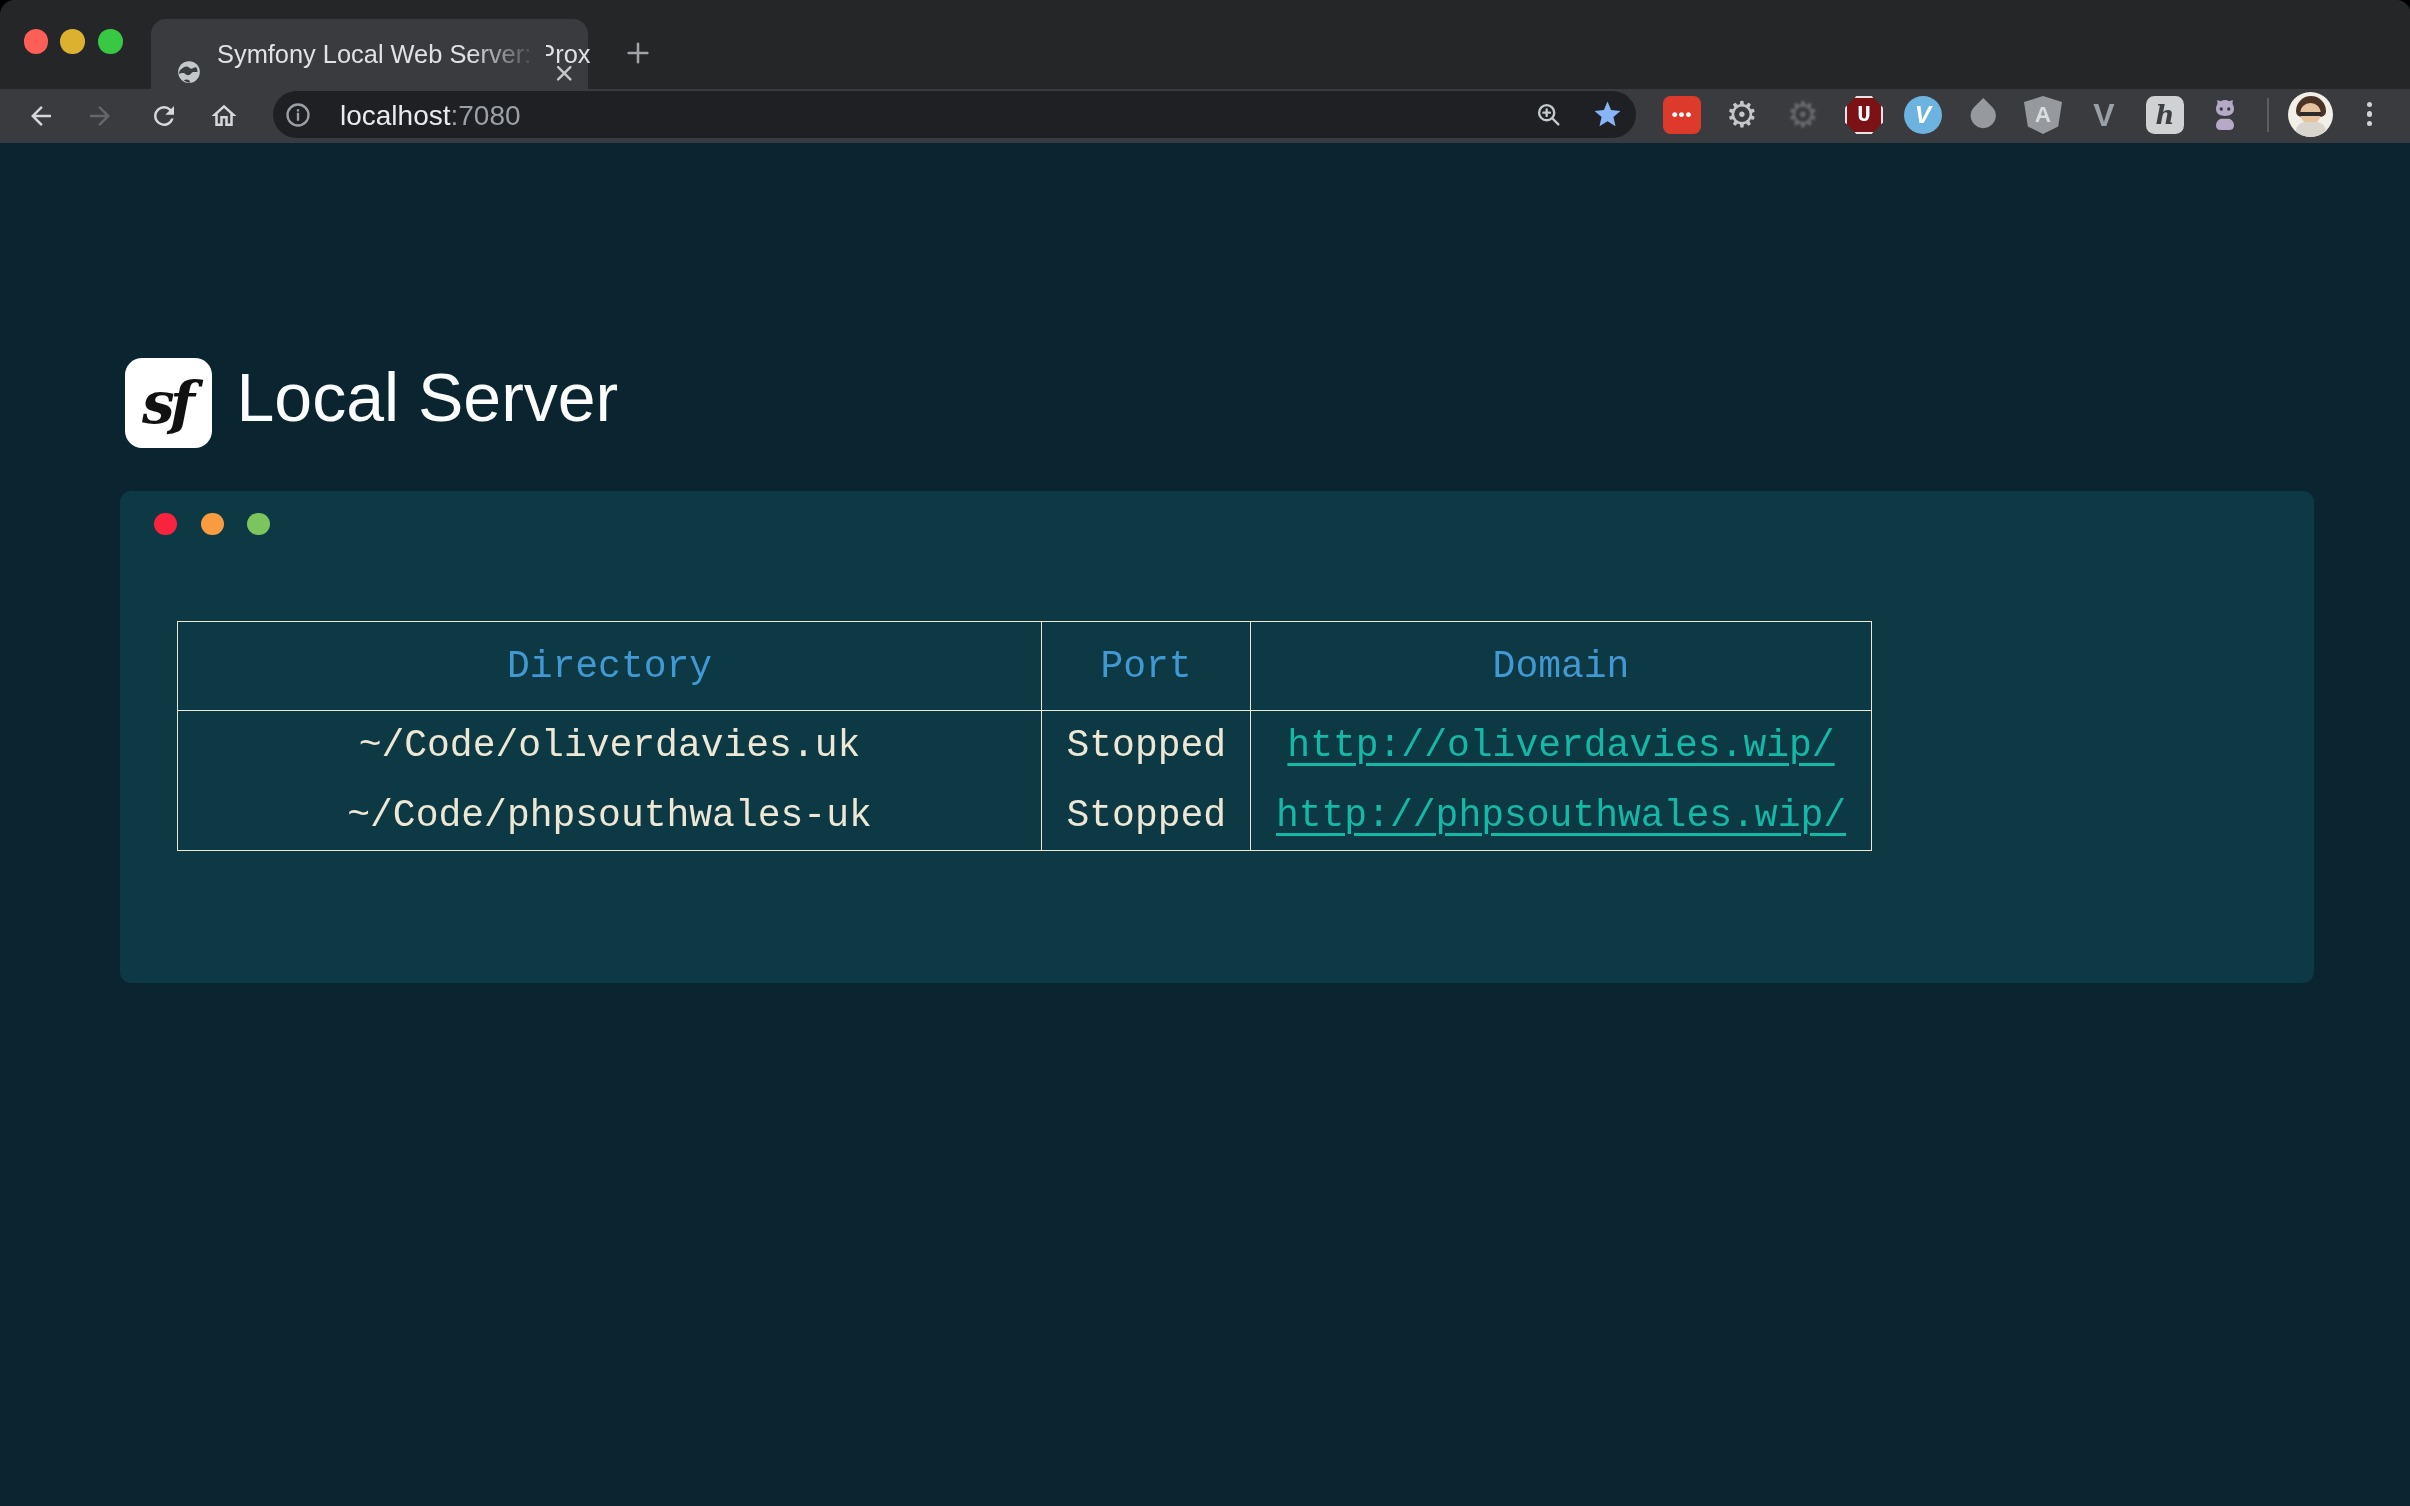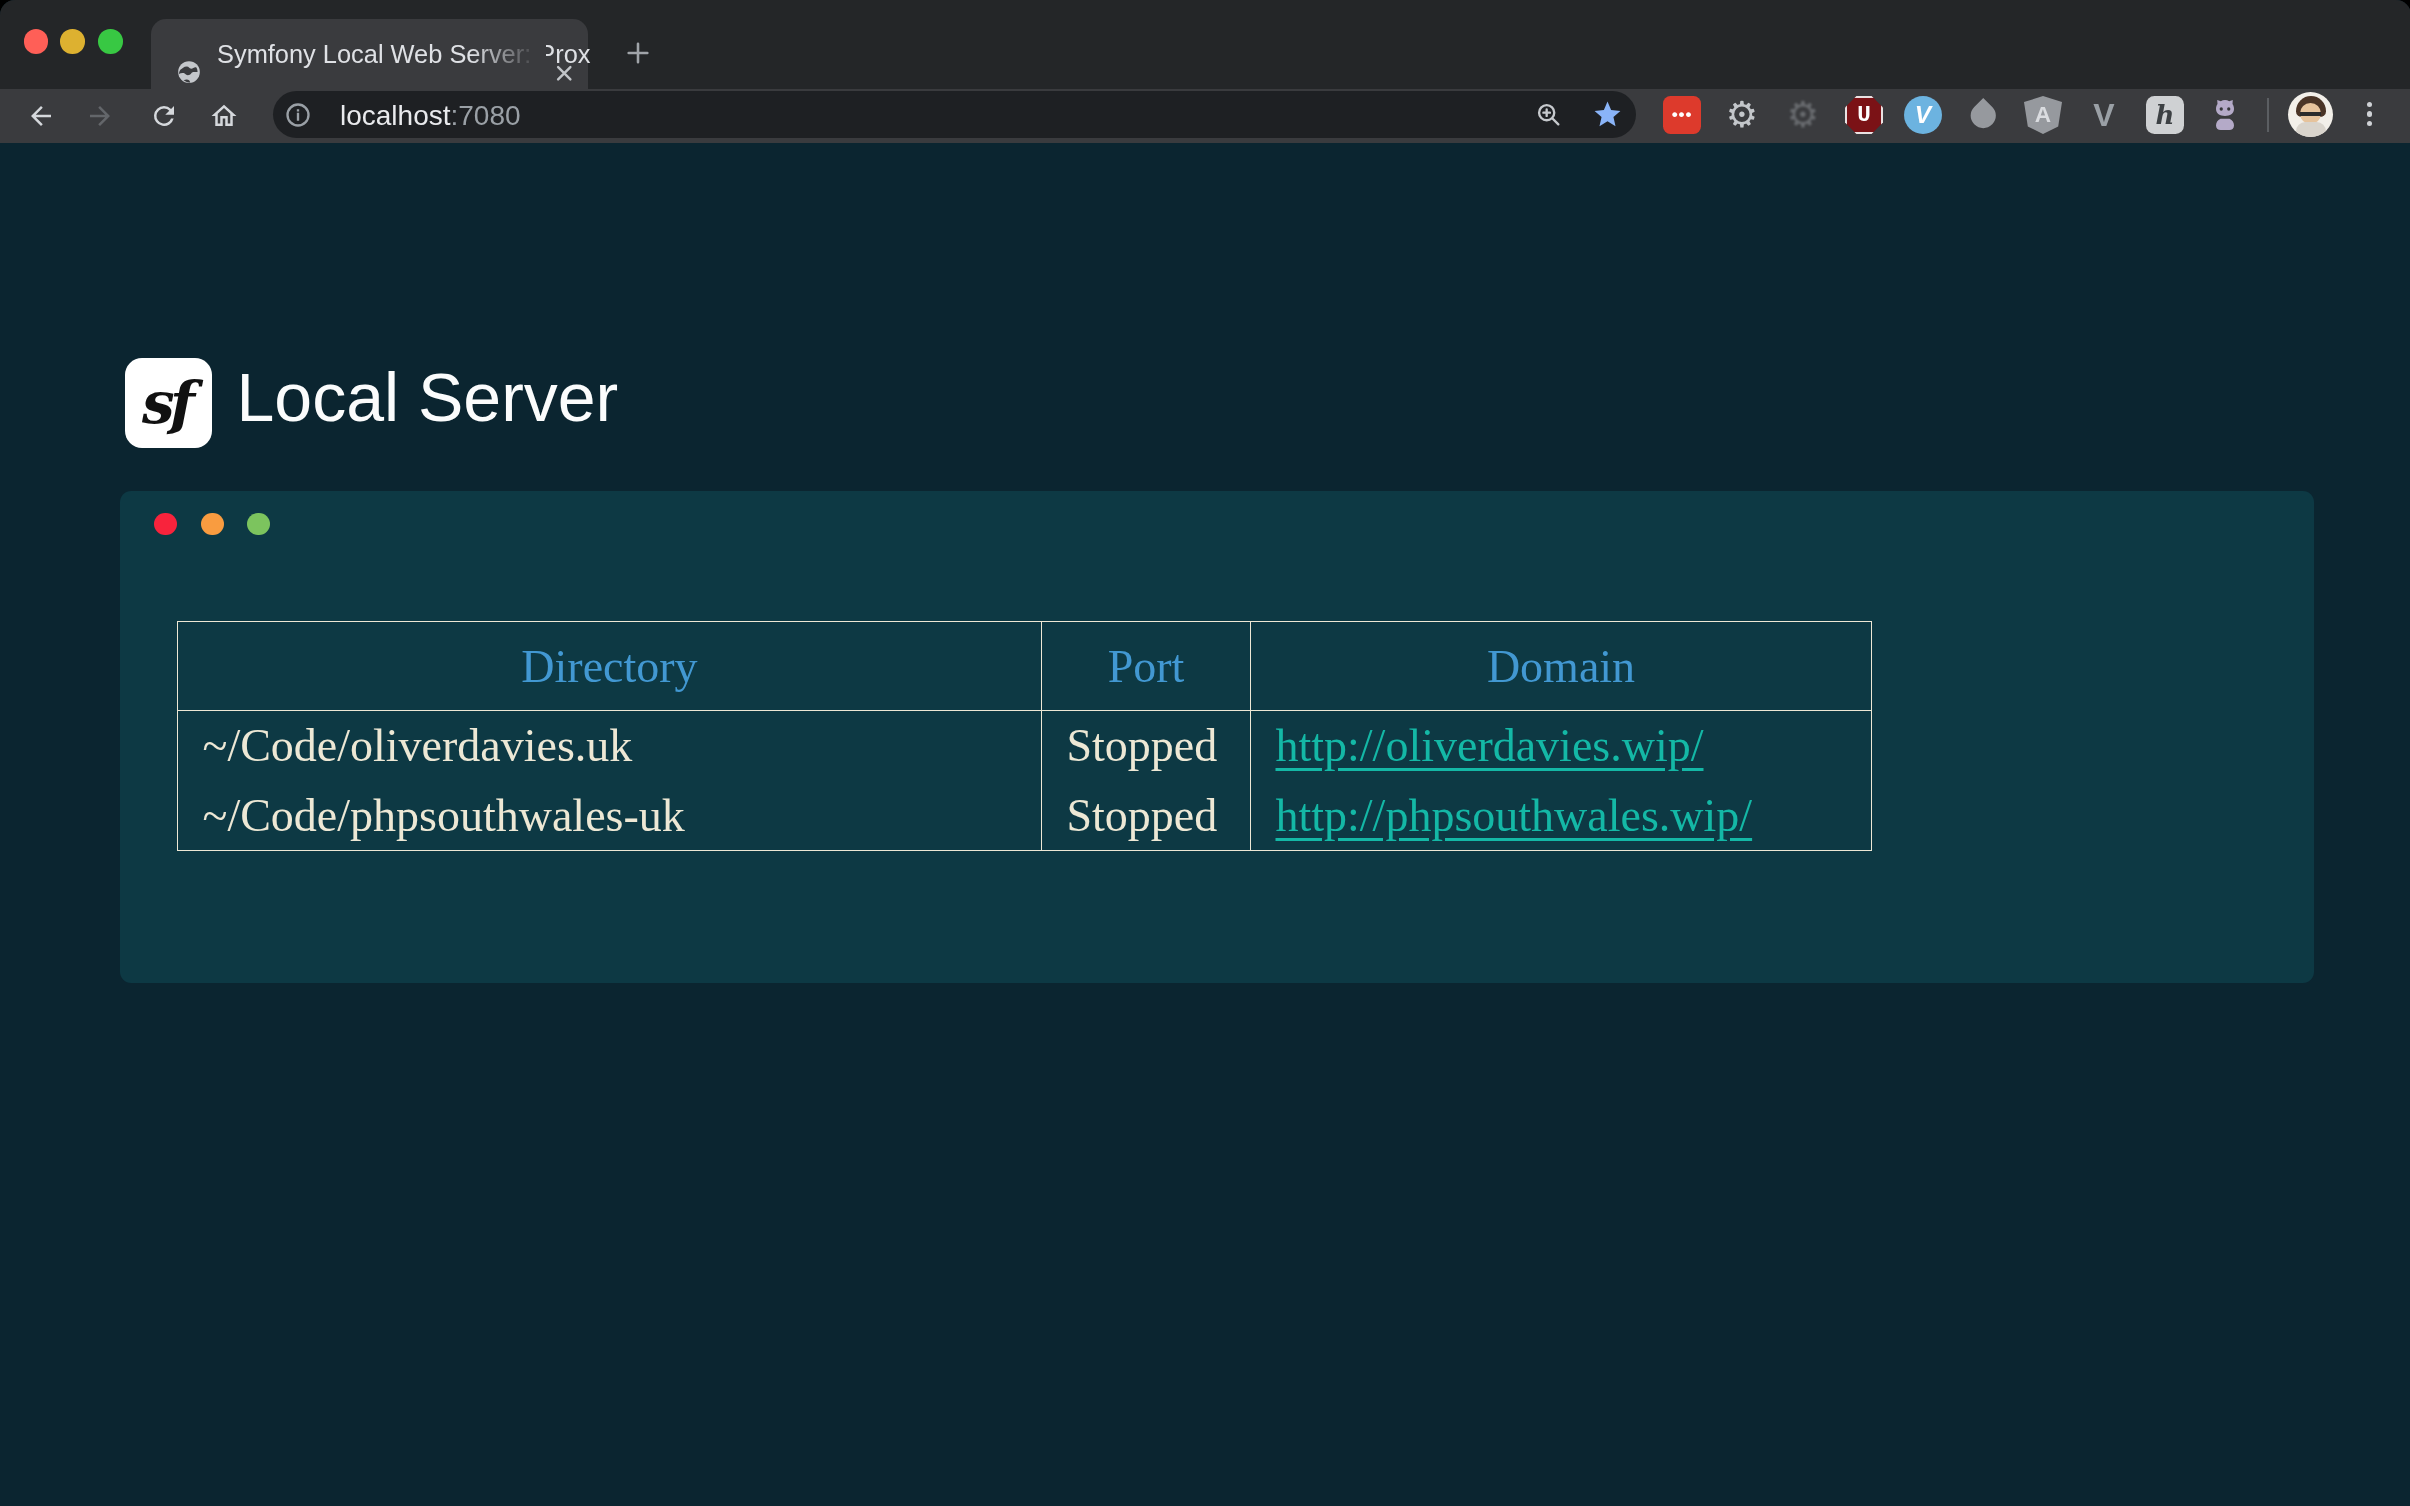--- a/index.html
+++ b/index.html
@@ -86,24 +86,24 @@
 
   .card { position:absolute; left:120px; top:348px; width:2194px; height:492px;
           background:#0d3944; border-radius:11.3px; }
   .cdot { position:absolute; top:21.7px; width:22.6px; height:22.6px; border-radius:50%; }
   .cdot.r { left:34px;  background:#f8233c; }
   .cdot.o { left:81px;  background:#f99c40; }
   .cdot.g { left:127px; background:#7cc45e; }
 
   table.servers { position:absolute; left:57px; top:130px; border-collapse:collapse;
                   table-layout:fixed; width:1694px;
-                  font-family:Liberation Serif, serif; font-size:46px; }
+                  font-family:Liberation Mono, monospace; font-size:38px; }
   .servers th { height:89px; color:#4298d2; font-weight:400; text-align:center;
                 border:1.9px solid #ede8d5; }
-  .servers td { height:70px; color:#ede8d5; text-align:left; padding:0 24.5px;
+  .servers td { height:70px; color:#ede8d5; text-align:center; padding:0 24.5px;
                 border-left:1.9px solid #ede8d5; border-right:1.9px solid #ede8d5; }
   .servers { border:1.9px solid #ede8d5; }
   .stopped { color:#b5891d; }
   .servers a { color:#14b8a6; text-decoration:underline; text-decoration-thickness:2.8px;
                text-underline-offset:6.6px; cursor:pointer; }
 </style>
 </head>
 <body>
 
 <div class="window">

